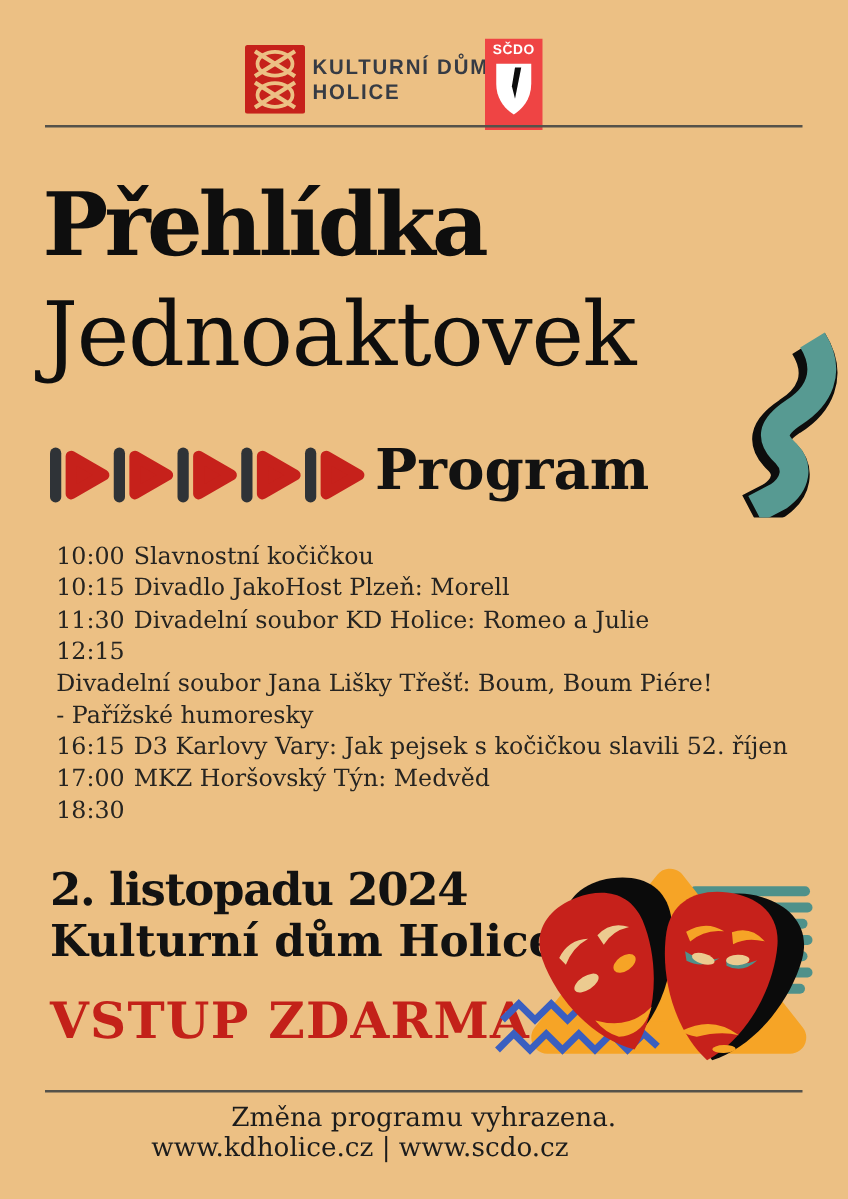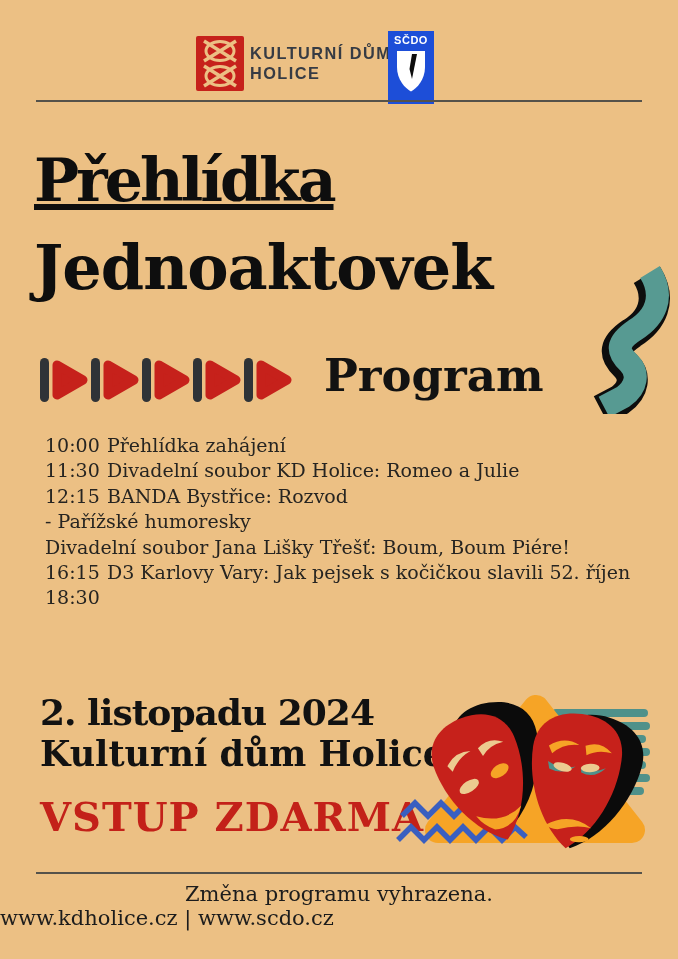--- a/index.html
+++ b/index.html
@@ -15,46 +15,46 @@
   
   .kd-logo{position:absolute;left:196px;top:36px;width:48px;height:55px;}
   .kd-text{
     position:absolute;left:250px;top:44px;
     font-family:"Liberation Sans", sans-serif;
     font-weight:bold;font-size:17px;line-height:20px;
     color:#363b44;letter-spacing:1.5px;
     transform:scaleX(.96);transform-origin:left top;
     white-space:nowrap;
   }
-  .scdo{position:absolute;left:388px;top:31px;width:46px;height:73px;background:#1d4ed8;}
+  .scdo{position:absolute;left:388px;top:31px;width:46px;height:73px;background:#ef4444;}
   .scdo-text{
     position:absolute;left:0;top:3px;width:46px;text-align:center;
     font-family:"Liberation Sans", sans-serif;font-weight:bold;
     font-size:11px;letter-spacing:.5px;color:#ffffff;
   }
   .scdo-shield{position:absolute;left:0;top:0;width:46px;height:64px;}
   .rule{position:absolute;left:36px;width:606px;height:2px;background:#55524a;}
   .rule-top{top:100px;}
   .rule-bottom{top:872px;}
   
   .title1{
     position:absolute;left:34px;top:130px;
-    font-weight:bold;font-size:60px;line-height:100px;
-    letter-spacing:-3px;color:#0e0e0e;white-space:nowrap;text-decoration:underline;
+    font-weight:bold;font-size:70px;line-height:100px;
+    letter-spacing:-3px;color:#0e0e0e;white-space:nowrap;
   }
   .title2{
     position:absolute;left:34px;top:228px;
-    font-weight:bold;font-size:62px;line-height:80px;
+    font-weight:normal;font-size:71px;line-height:80px;
     letter-spacing:-1px;color:#0e0e0e;white-space:nowrap;
   }
   .squiggle{position:absolute;left:578px;top:258px;width:94px;height:156px;}
   
   .arrows{position:absolute;left:40px;top:354px;width:252px;height:52px;}
   .program-heading{
-    position:absolute;left:324px;top:348px;
+    position:absolute;left:300px;top:348px;
     font-weight:bold;font-size:45px;line-height:56px;
     color:#121212;white-space:nowrap;
   }
   
   .schedule{
     position:absolute;left:45px;top:433px;width:600px;
     font-size:19px;line-height:25.4px;color:#262421;
   }
   .sched-row{display:flex;}
   .sched-time{flex:none;width:62px;}
@@ -75,21 +75,21 @@
     font-weight:bold;font-size:40px;line-height:46px;
     letter-spacing:1px;color:#c32119;white-space:nowrap;
   }
   .masks{position:absolute;left:396px;top:670px;width:274px;height:196px;}
   
   .footer-note{
     position:absolute;left:0;top:882px;width:678px;text-align:center;
     font-size:21px;line-height:25px;color:#1c1c1c;
   }
   .footer-links{
-    position:absolute;left:0;top:906px;width:576px;text-align:left;
+    position:absolute;left:0;top:906px;width:576px;text-align:center;
     font-size:21px;line-height:25px;color:#1c1c1c;
   }
 </style>
 </head>
 <body>
 
 <div class="poster">
 
   <svg class="kd-logo" viewBox="0 0 48 55">
     <rect width="48" height="55" rx="2" fill="#c6211b"></rect>
@@ -136,45 +136,54 @@
         <use href="#arrow" x="153"></use>
         <use href="#arrow" x="204"></use>
       </g>
   </svg>
   <div class="program-heading">Program</div>
 
   <div class="schedule">
       <div class="sched-row">
         <span class="sched-time">10:00</span>
         <span class="sched-event">
-          <div>Přehlídka zahájení</div>
+          <div>Slavnostní kočičkou</div>
+        </span>
+      </div>
+      <div class="sched-row">
+        <span class="sched-time">10:15</span>
+        <span class="sched-event">
+          <div>Divadlo JakoHost Plzeň: Morell</div>
         </span>
       </div>
       <div class="sched-row">
         <span class="sched-time">11:30</span>
         <span class="sched-event">
           <div>Divadelní soubor KD Holice: Romeo a Julie</div>
         </span>
       </div>
       <div class="sched-row">
         <span class="sched-time">12:15</span>
-        <span class="sched-event">
-          <div>BANDA Bystřice: Rozvod</div>
-        </span>
-      </div>
-      <div class="sched-row">
-        <span class="sched-event">
+      </div>
+      <div class="sched-row">
+        <span class="sched-event">
+          <div>Divadelní soubor Jana Lišky Třešť: Boum, Boum Piére!</div>
           <div>- Pařížské humoresky</div>
-          <div>Divadelní soubor Jana Lišky Třešť: Boum, Boum Piére!</div>
         </span>
       </div>
       <div class="sched-row">
         <span class="sched-time">16:15</span>
         <span class="sched-event">
           <div>D3 Karlovy Vary: Jak pejsek s kočičkou slavili 52. říjen</div>
+        </span>
+      </div>
+      <div class="sched-row">
+        <span class="sched-time">17:00</span>
+        <span class="sched-event">
+          <div>MKZ Horšovský Týn: Medvěd</div>
         </span>
       </div>
       <div class="sched-row">
         <span class="sched-time">18:30</span>
       </div>
     </div>
 
   <div class="date-line">2. listopadu 2024</div>
   <div class="venue-line">Kulturní dům Holice</div>
   <div class="admission">VSTUP ZDARMA</div>

